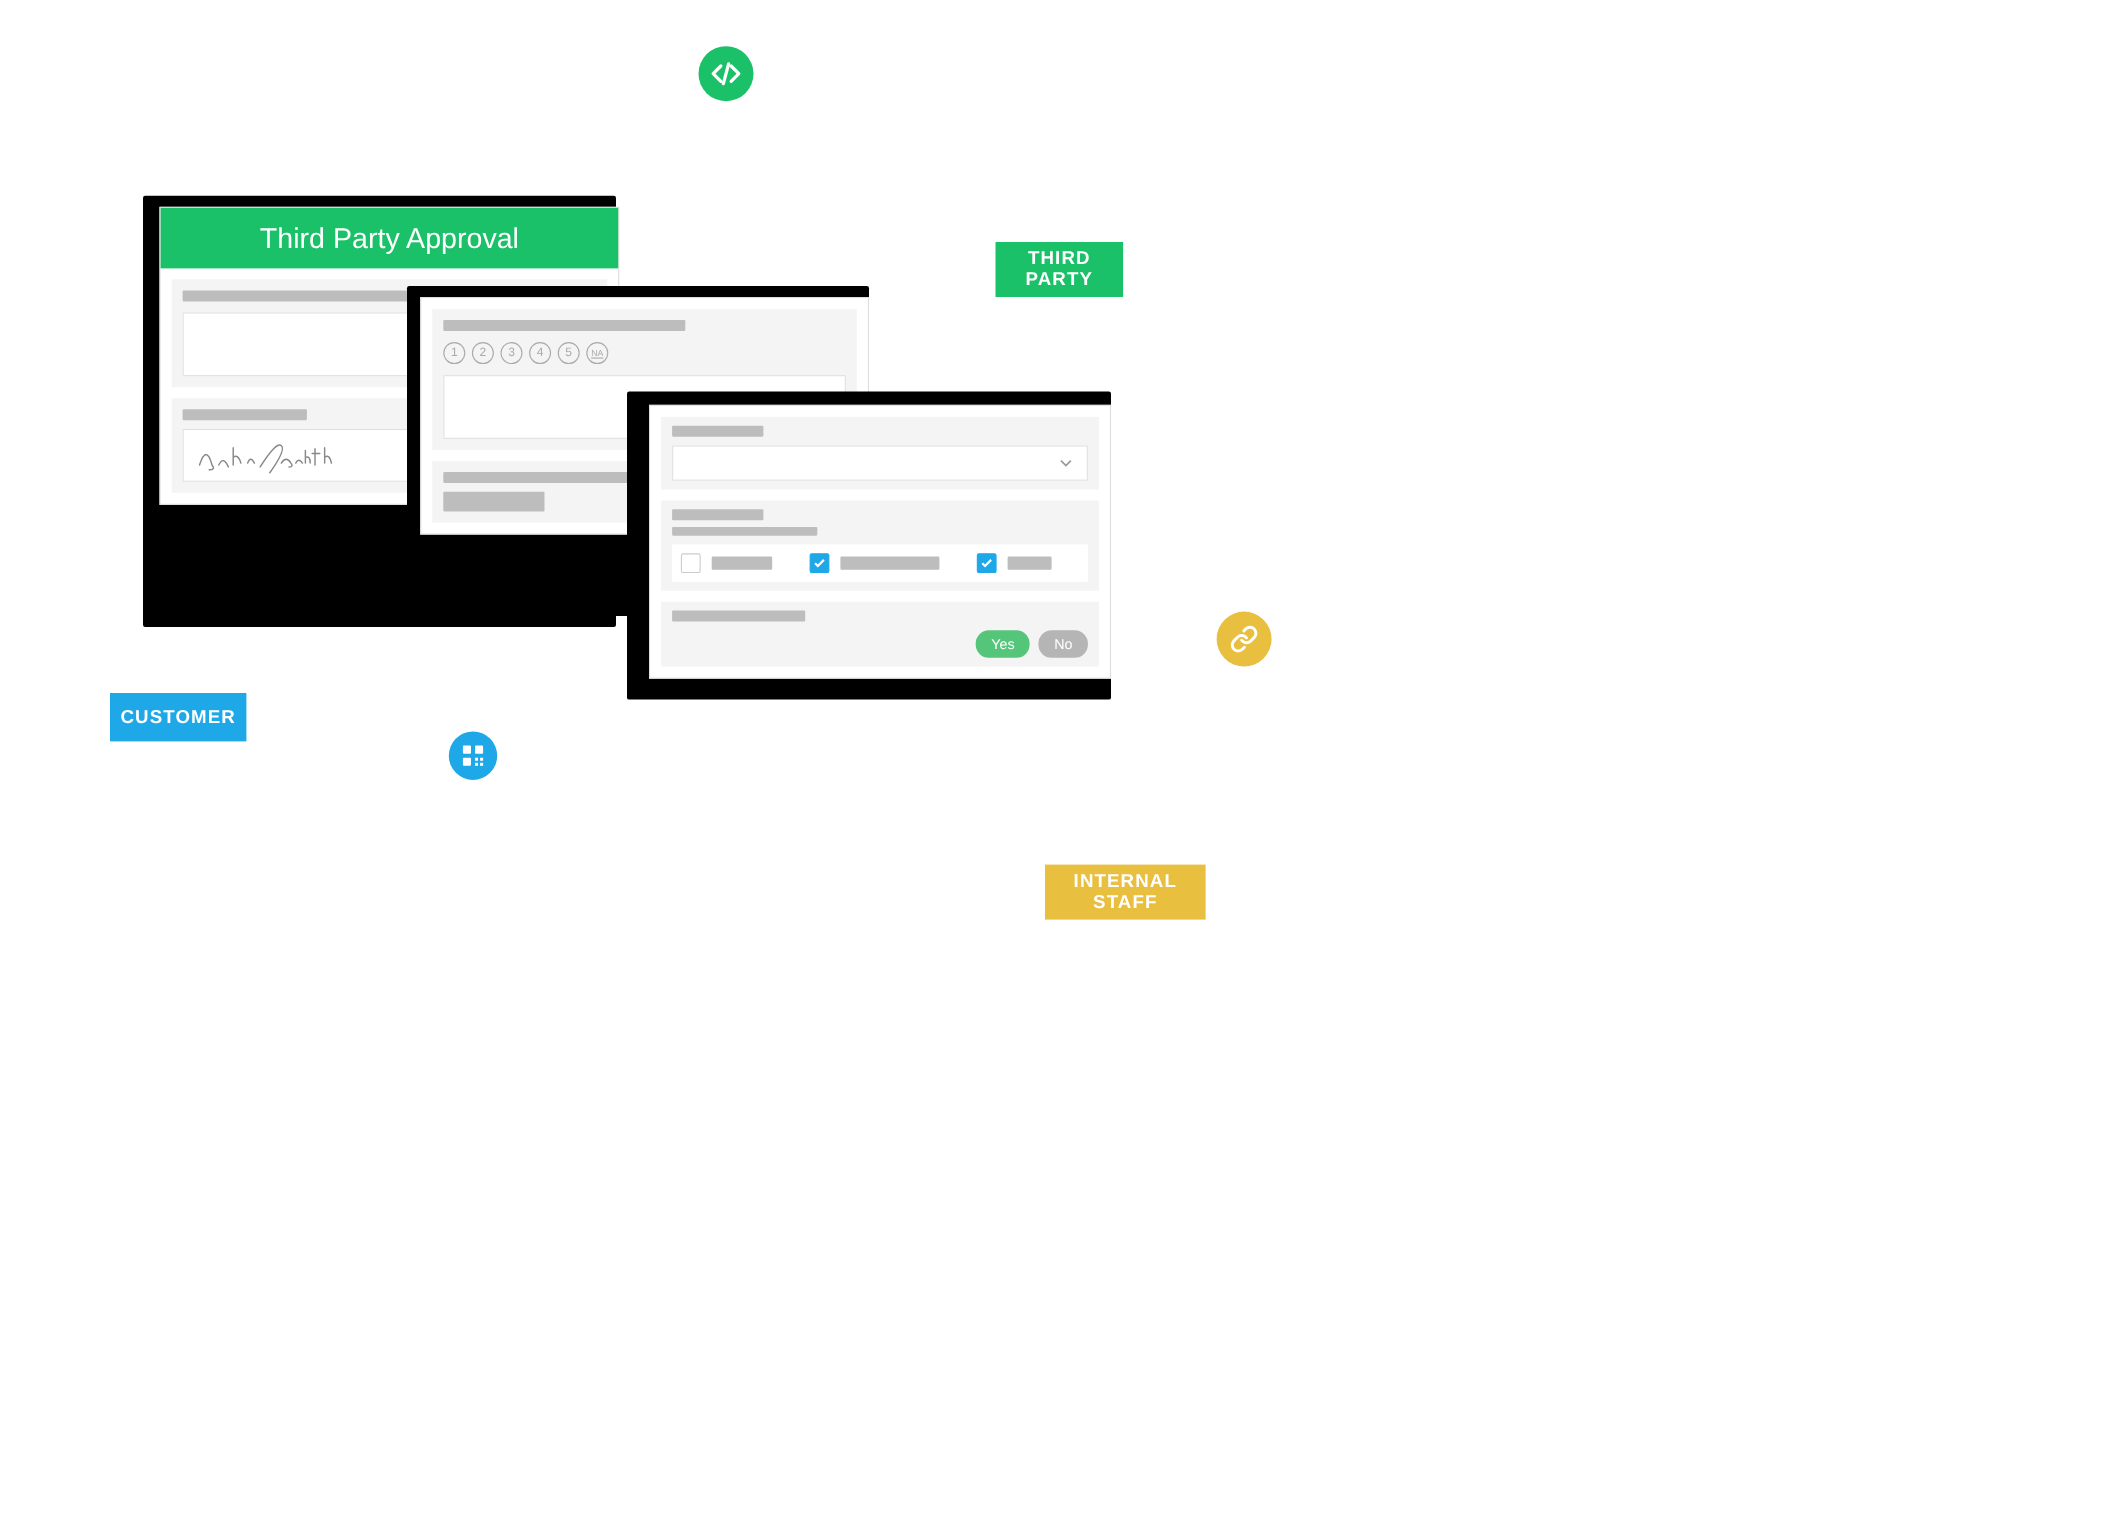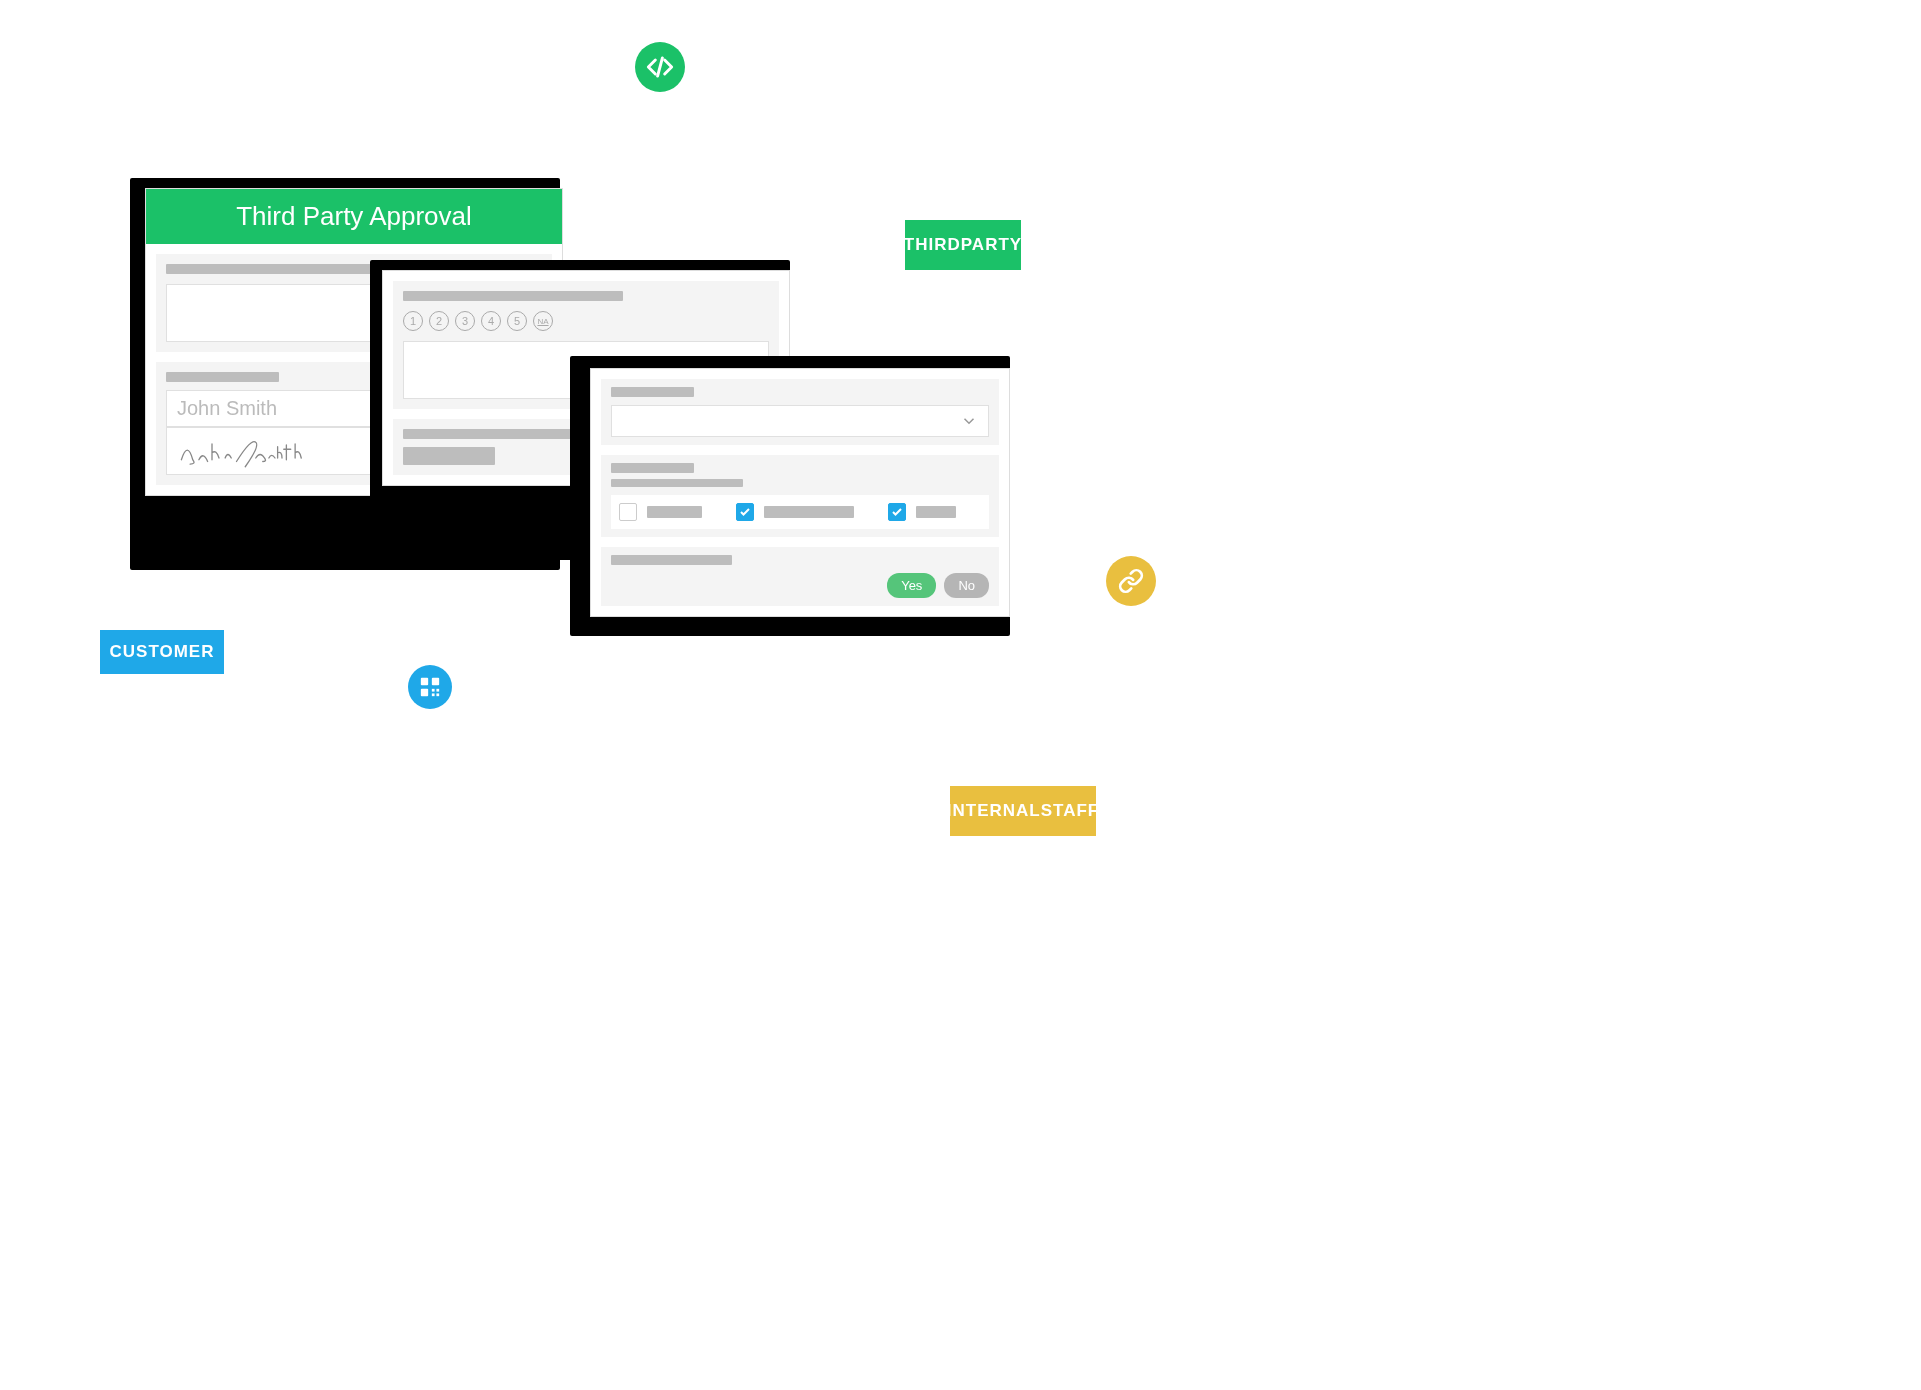--- a/index.html
+++ b/index.html
@@ -1,21 +1,21 @@
 <!DOCTYPE html>
 <html><head>
 <meta charset="utf-8">
 <style>
 * { box-sizing: border-box; margin: 0; padding: 0; }
 body { font-family: -apple-system, BlinkMacSystemFont, "Segoe UI", Arial, sans-serif; background: #fff; width: 1921px; height: 1390px; position: relative; }
 
 .canvas { position: relative; width: 1921px; height: 1390px; }
 
 
-.badge { position: absolute; color: #fff; font-weight: 700; letter-spacing: 1px; display: flex; align-items: center; justify-content: center; text-align: center; }
+.badge { position: absolute; color: #fff; font-weight: 700; letter-spacing: 1px; display: flex; flex-direction: column; align-items: center; justify-content: center; text-align: center; }
 .badge.green { background: #1BC168; }
 .badge.blue { background: #1FA8E8; text-align: center; }
 .badge.yellow { background: #E9BF3F; }
 
 
 .icon-circle { position: absolute; border-radius: 50%; display: flex; align-items: center; justify-content: center; }
 .icon-circle.green { background: #1BC168; }
 .icon-circle.blue { background: #1FA8E8; }
 .icon-circle.yellow { background: #E9BF3F; }
 
@@ -102,21 +102,20 @@
   <div class="card-shadow" style="left:130px;top:178px;width:430px;height:392px;"></div>
   <div class="card" style="left:145px;top:188px;width:418px;">
     <div class="card-header green">Third Party Approval</div>
     <div class="card-body">
       <div class="section">
         <div class="ph" style="width:55%;"></div>
         <div class="text-input" style="margin-top:10px;"></div>
       </div>
       <div class="section">
         <div class="ph" style="width:30%;margin-bottom:8px;"></div>
-        <div class="name-field">John Smith</div>
         <div class="signature-field">
           <svg viewBox="0 0 160 40" width="140" height="38">
             <path d="M5 30 Q 12 8, 18 30 Q 22 35, 15 35 M 25 30 Q 30 20, 35 32 M 40 30 L 40 12 M 40 22 Q 45 18, 48 28 M 55 28 Q 58 20, 62 28 M 68 32 Q 85 5, 90 10 Q 95 14, 78 38 M 90 28 Q 95 20, 100 28 Q 103 32, 98 32 M 105 28 Q 108 22, 112 28 M 115 28 L 115 15 M 115 22 Q 120 20, 120 28 M 125 13 L 125 30 M 122 18 L 130 18 M 135 28 L 135 12 M 135 22 Q 140 18, 142 28" fill="none" stroke="#888" stroke-width="1.5" stroke-linecap="round"></path>
           </svg>
         </div>
       </div>
     </div>
   </div>
 
   <div class="card-shadow" style="left:370px;top:260px;width:420px;height:300px;"></div>

